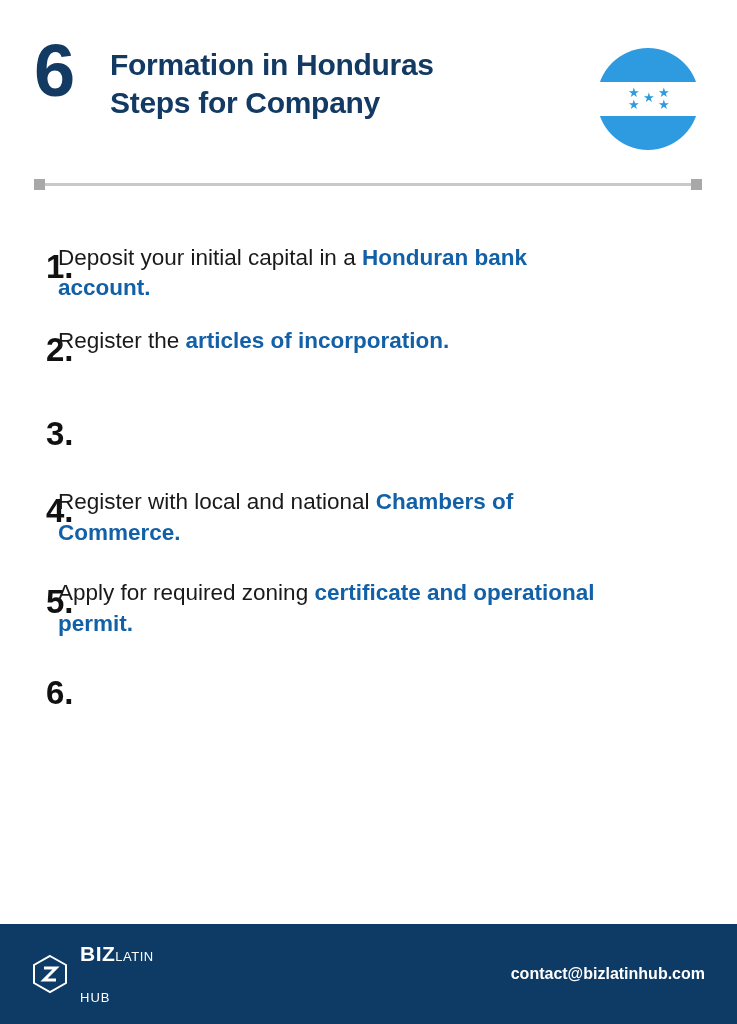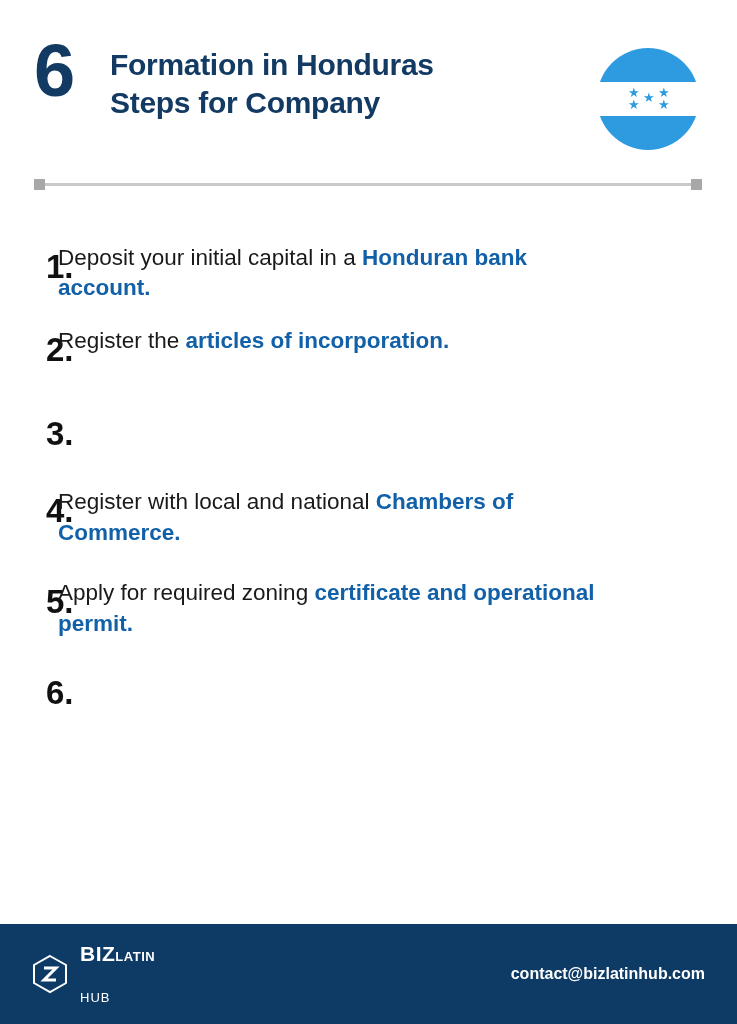--- a/index.html
+++ b/index.html
@@ -184,21 +184,21 @@
     color: #ffffff;
     line-height: 1.05;
   }
   .logo-row1 {
     font-size: 21px;
     font-weight: bold;
     letter-spacing: 0.5px;
   }
   .logo-row1 .sm {
     font-size: 13px;
-    font-weight: bold;
+    font-weight: normal;
     letter-spacing: 0.5px;
   }
   .logo-row2 {
     font-size: 13px;
     letter-spacing: 1px;
     margin-top: 26px;
   }
   .contact {
     margin-right: 32px;
     text-align: right;

